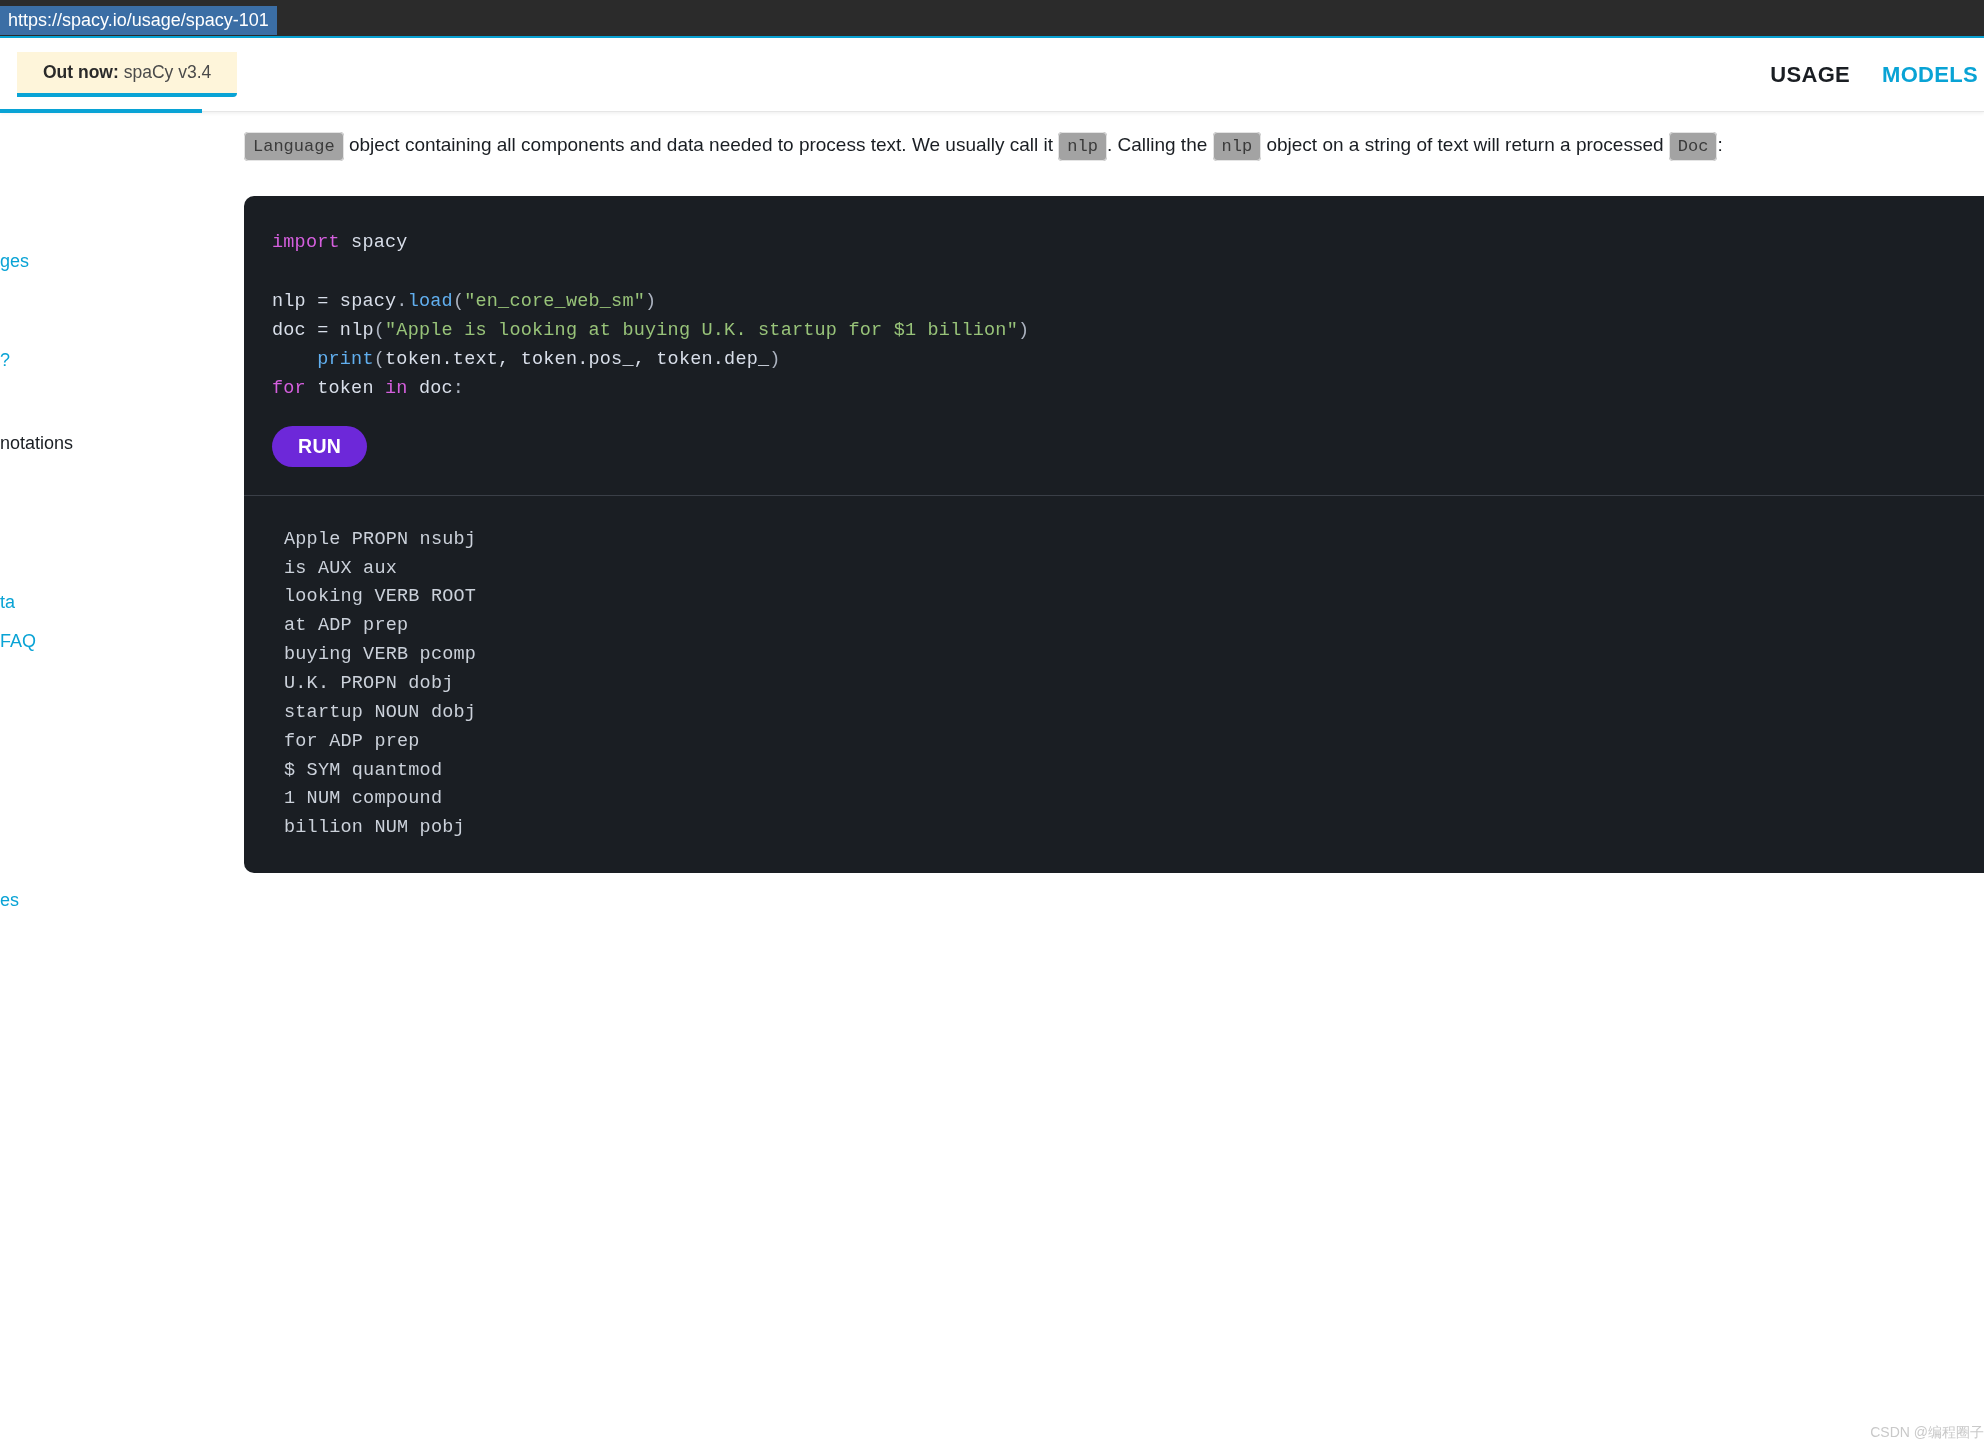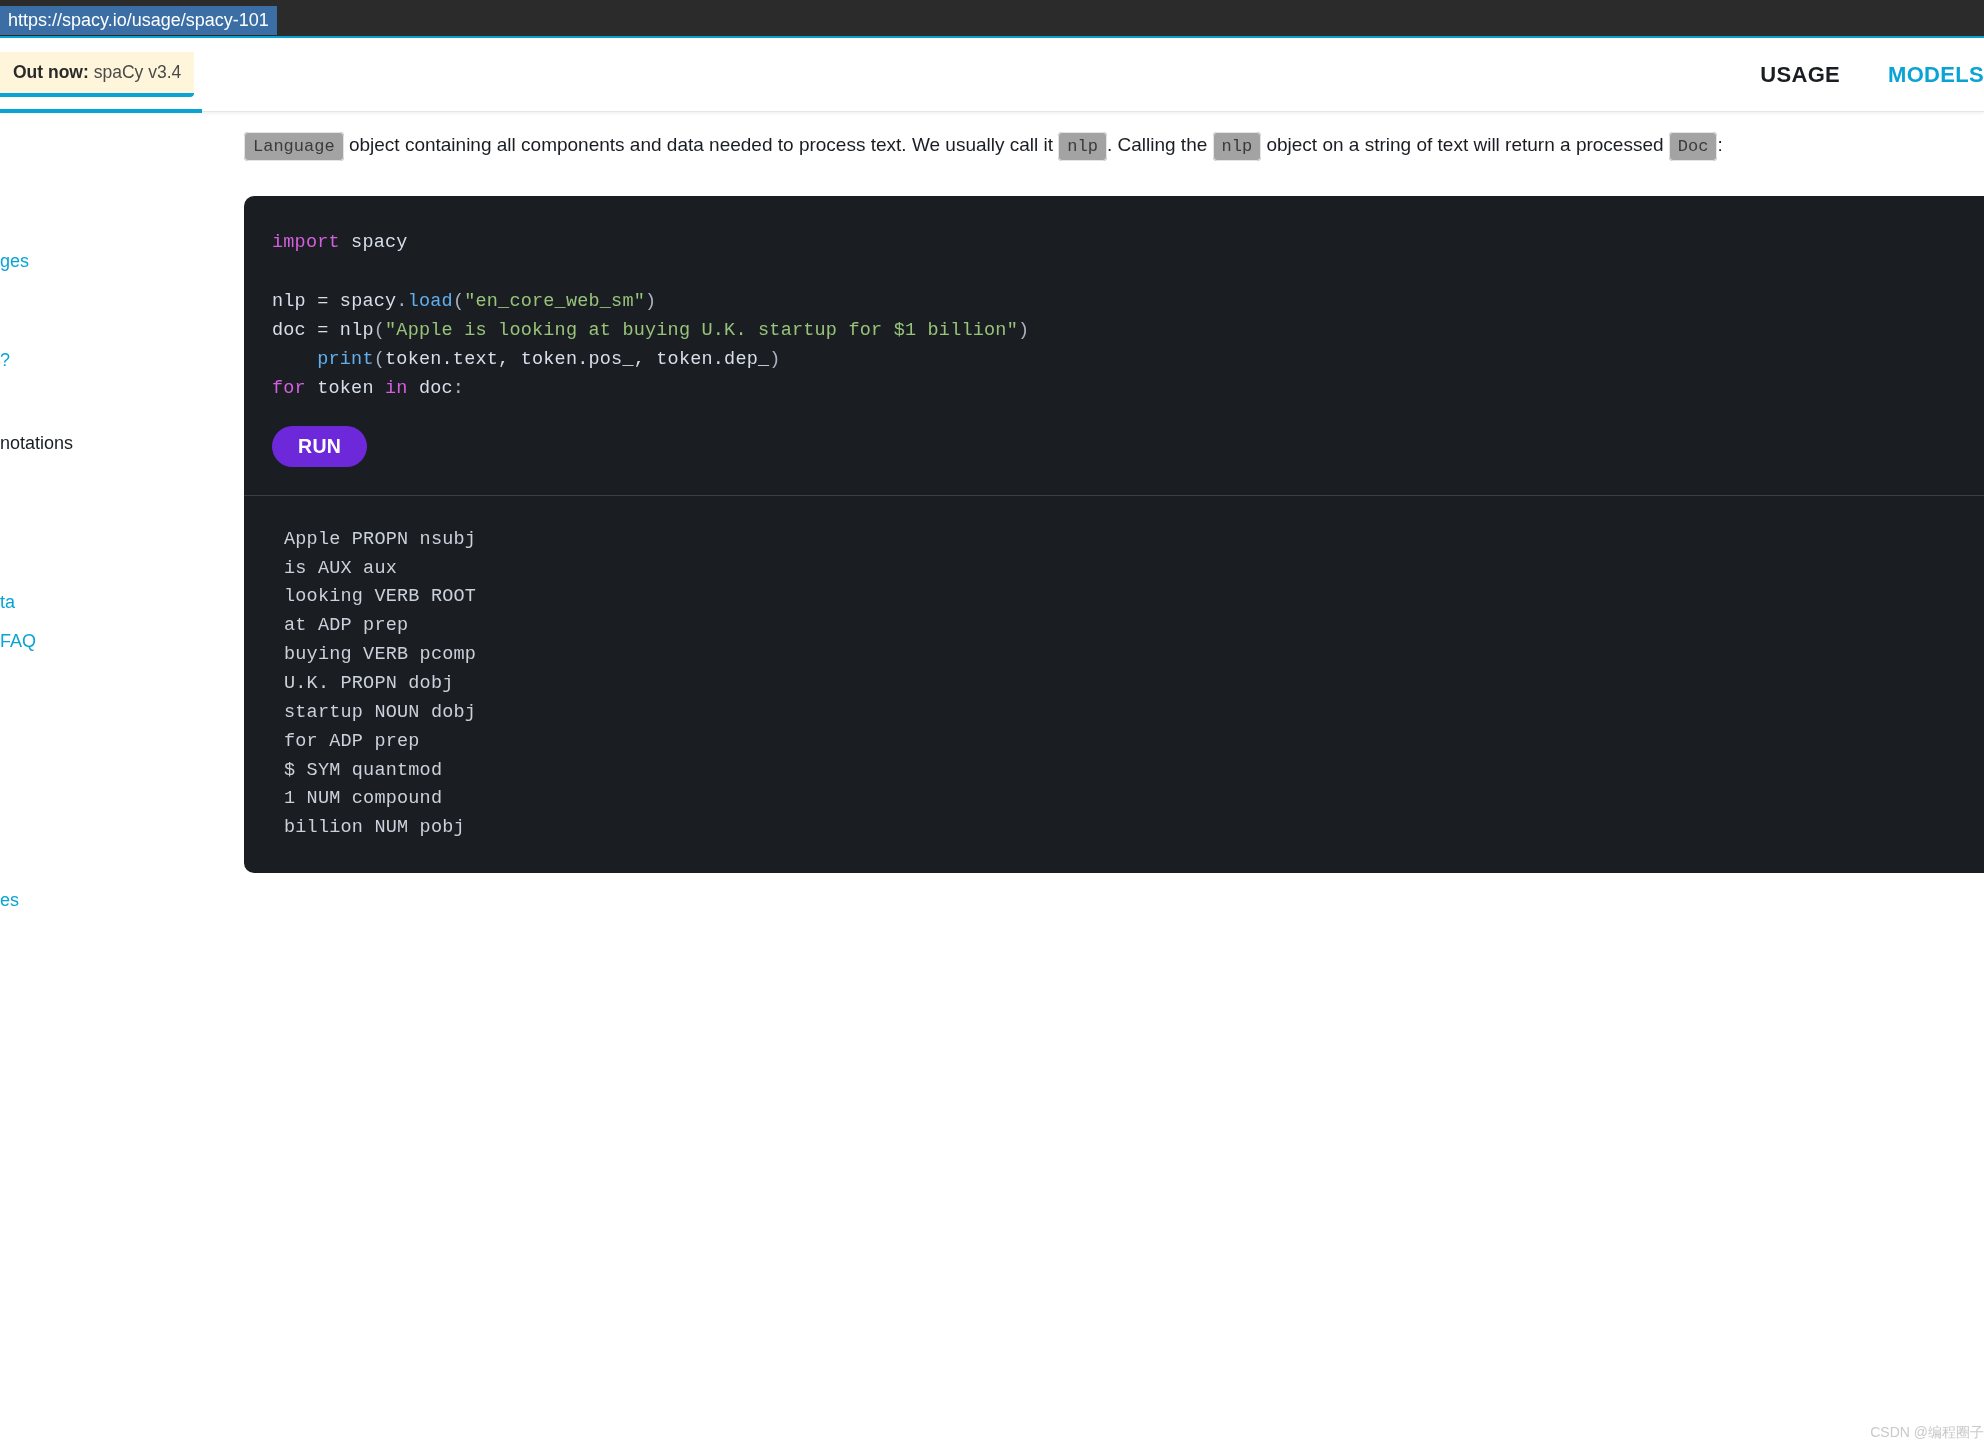--- a/index.html
+++ b/index.html
@@ -30,38 +30,40 @@
       display: flex;
       justify-content: space-between;
       align-items: center;
       padding: 14px 0 14px 0;
       border-bottom: 1px solid #e6e6e6;
       box-shadow: 0 1px 4px rgba(0,0,0,0.08);
       position: relative;
     }
     .banner {
       background: #fef5da;
-      padding: 10px 13px;
+      padding: 10px 26px;
       font-size: 17.5px;
       color: #3d3d3d;
       border-bottom: 4px solid #09a3d5;
       border-radius: 0 0 4px 0;
       position: relative;
       margin-right: auto;
+      margin-left: 17px;
     }
     .banner-prefix {
       font-weight: 700;
       color: #2a2a2a;
     }
     .banner-link {
       color: #4a4a4a;
     }
     .nav-links {
       display: flex;
-      gap: 48px;
+      gap: 32px;
+      padding-right: 6px;
     }
     .nav-link {
       font-weight: 800;
       font-size: 22px;
       letter-spacing: 0.3px;
       cursor: pointer;
     }
     .nav-link.usage {
       color: #1a1e23;
     }

